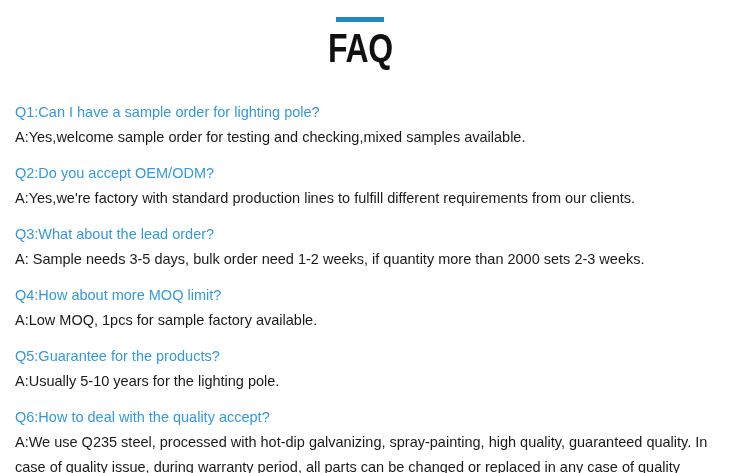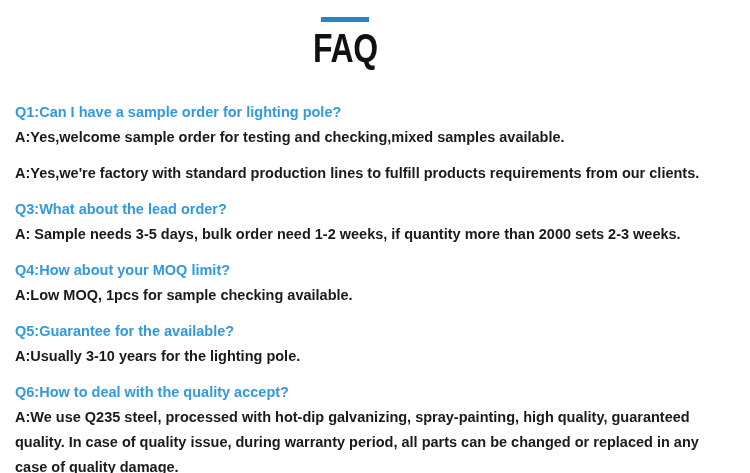--- a/index.html
+++ b/index.html
@@ -18,21 +18,21 @@
     width: 750px;
     height: 473px;
     background: #ffffff;
     box-sizing: border-box;
   }
 
   
   .header {
     position: absolute;
     top: 0;
-    left: 0;
+    left: 15px;
     width: 690px;
     height: 92px;
     display: flex;
     flex-direction: column;
     align-items: center;
     justify-content: flex-start;
   }
   .accent-bar {
     margin-top: 17px;
     width: 48px;
@@ -59,27 +59,25 @@
     width: 715px;
   }
   .faq-item {
     margin-bottom: 11px;
   }
   .faq-question {
     font-size: 14.5px;
     line-height: 25px;
     color: #3399dd;
     white-space: nowrap;
-    font-weight: bold;
   }
   .faq-answer {
     font-size: 14.5px;
     line-height: 25px;
     color: #1a1a1a;
-    font-weight: bold;
   }
   .faq-answer.wrap {
     white-space: normal;
     max-width: 700px;
   }
 </style>
 </head>
 <body>
 
 <div class="page">
@@ -90,36 +88,37 @@
   </div>
 
   <div class="faq-list">
 
     <div class="faq-item">
       <div class="faq-question">Q1:Can I have a sample order for lighting pole?</div>
       <div class="faq-answer">A:Yes,welcome sample order for testing and checking,mixed samples available.</div>
     </div>
 
     <div class="faq-item">
-      <div class="faq-answer">A:Yes,we're factory with standard production lines to fulfill products requirements from our clients.</div>
+      <div class="faq-question">Q2:Do you accept OEM/ODM?</div>
+      <div class="faq-answer">A:Yes,we're factory with standard production lines to fulfill different requirements from our clients.</div>
     </div>
 
     <div class="faq-item">
       <div class="faq-question">Q3:What about the lead order?</div>
       <div class="faq-answer">A: Sample needs 3-5 days, bulk order need 1-2 weeks, if quantity more than 2000 sets 2-3 weeks.</div>
     </div>
 
     <div class="faq-item">
-      <div class="faq-question">Q4:How about your MOQ limit?</div>
-      <div class="faq-answer">A:Low MOQ, 1pcs for sample checking available.</div>
+      <div class="faq-question">Q4:How about more MOQ limit?</div>
+      <div class="faq-answer">A:Low MOQ, 1pcs for sample factory available.</div>
     </div>
 
     <div class="faq-item">
-      <div class="faq-question">Q5:Guarantee for the available?</div>
-      <div class="faq-answer">A:Usually 3-10 years for the lighting pole.</div>
+      <div class="faq-question">Q5:Guarantee for the products?</div>
+      <div class="faq-answer">A:Usually 5-10 years for the lighting pole.</div>
     </div>
 
     <div class="faq-item">
       <div class="faq-question">Q6:How to deal with the quality accept?</div>
       <div class="faq-answer wrap">A:We use Q235 steel, processed with hot-dip galvanizing, spray-painting, high quality, guaranteed quality. In case of quality issue, during warranty period, all parts can be changed or replaced in any case of quality damage.</div>
     </div>
 
   </div>
 
 </div>

